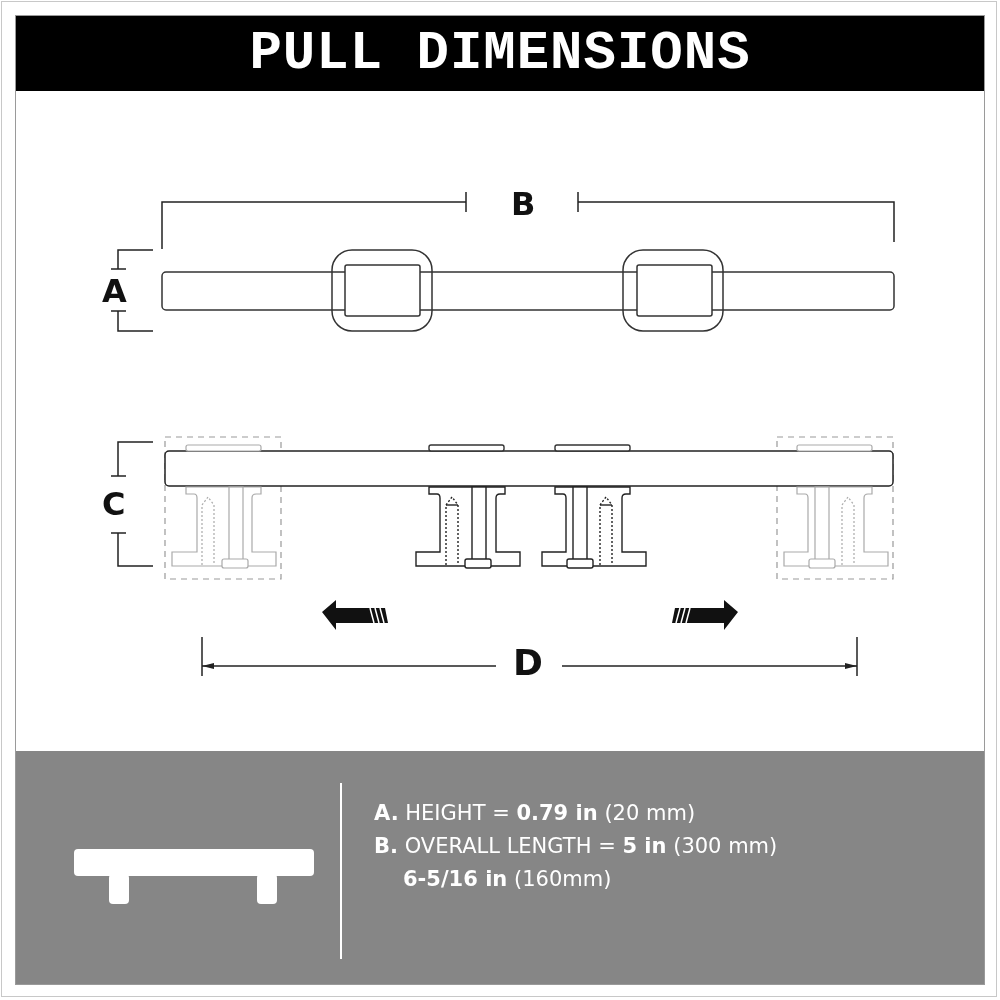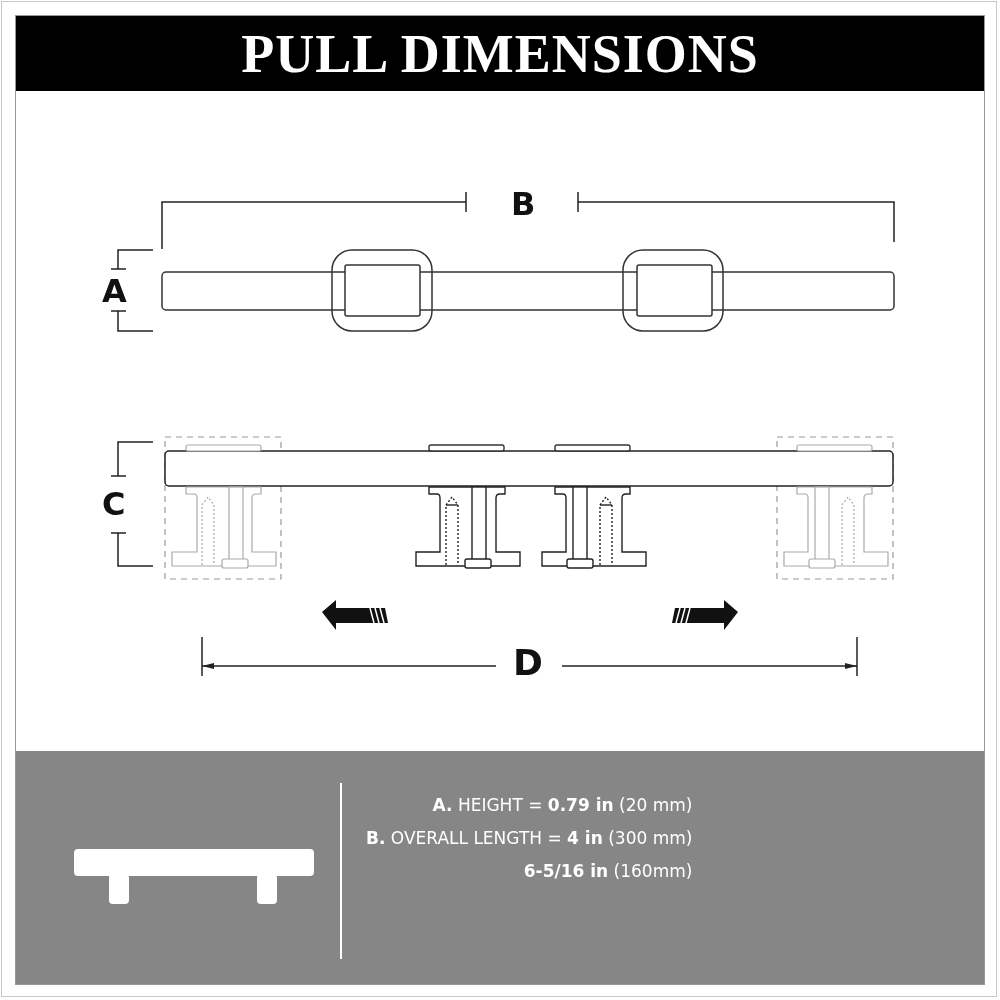--- a/index.html
+++ b/index.html
@@ -1,26 +1,26 @@
 <!DOCTYPE html>
 <html><head>
   <meta charset="utf-8">
   <style>
     html, body { margin: 0; padding: 0; background: #ffffff; }
     body { width: 1000px; height: 1000px; position: relative; overflow: hidden; font-family: "DejaVu Sans", sans-serif; }
     .outer-frame { position: absolute; left: 1px; top: 1px; width: 996px; height: 996px; border: 1px solid #c8c8c8; box-sizing: border-box; }
     .inner-frame { position: absolute; left: 15px; top: 15px; width: 970px; height: 970px; border: 1px solid #9a9a9a; box-sizing: border-box; background: #fff; }
     .title-bar { position: absolute; left: 16px; top: 16px; width: 968px; height: 75px; background: #000; display: flex; align-items: center; justify-content: center; }
-    .title-text { color: #fff; font-family: Liberation Serif, serif; font-weight: bold; font-size: 54px; letter-spacing: 1px; line-height: 1; }
+    .title-text { color: #fff; font-family: Liberation Mono, monospace; font-weight: bold; font-size: 54px; letter-spacing: 1px; line-height: 1; }
     .diagram-area { position: absolute; left: 16px; top: 91px; width: 968px; height: 660px; }
     .diagram-svg { position: absolute; left: 0; top: 0; }
     .dim-label { position: absolute; font-family: "DejaVu Sans", sans-serif; font-weight: bold; color: #111; line-height: 1; }
     .info-panel { position: absolute; left: 16px; top: 751px; width: 968px; height: 233px; background: #868686; }
     .info-divider { position: absolute; left: 324px; top: 32px; width: 2px; height: 176px; background: #fff; }
-    .info-list { position: absolute; left: 350px; top: 38px; color: #fff; font-family: "DejaVu Sans", sans-serif; font-size: 17px; line-height: 33px; margin: 0; padding: 0; list-style: none; text-align: right; }
+    .info-list { position: absolute; left: 350px; top: 38px; color: #fff; font-family: "DejaVu Sans", sans-serif; font-size: 21px; line-height: 33px; margin: 8px; padding: 0; list-style: none; }
     .info-list li { white-space: nowrap; }
     .info-list b { font-weight: bold; }
     .cont { padding-left: 29px; }
     .thumb-svg { position: absolute; left: 56px; top: 95px; }
   </style>
 </head>
 <body>
 
 <div class="outer-frame"></div>
 <div class="inner-frame"></div>
@@ -147,21 +147,21 @@
   <ul class="info-list">
     <li>
       <b>A.</b>
       <span>HEIGHT =</span>
       <b>0.79 in</b>
       <span>(20 mm)</span>
     </li>
     <li>
       <b>B.</b>
       <span>OVERALL LENGTH =</span>
-      <b>4 in</b>
+      <b>5 in</b>
       <span>(300 mm)</span>
     </li>
     <li class="cont">
       <b>6-5/16 in</b>
       <span>(160mm)</span>
     </li>
   </ul>
 </div>
 
 </body></html>

